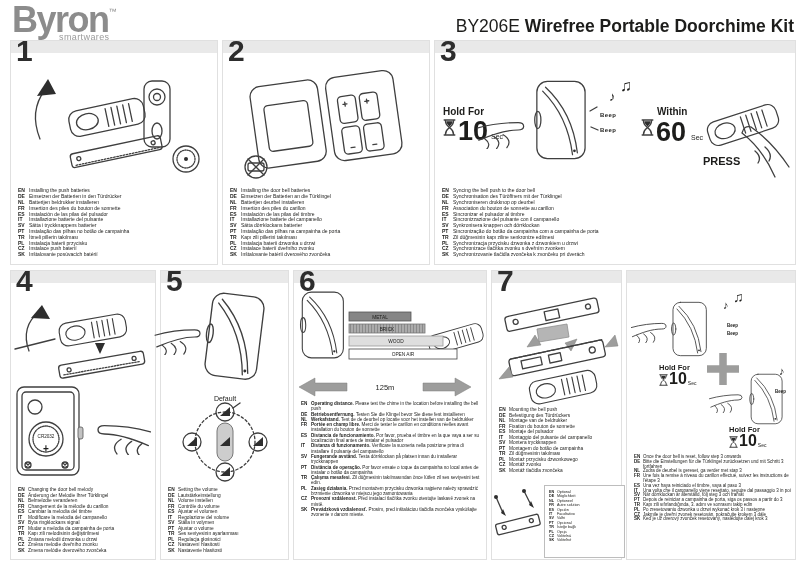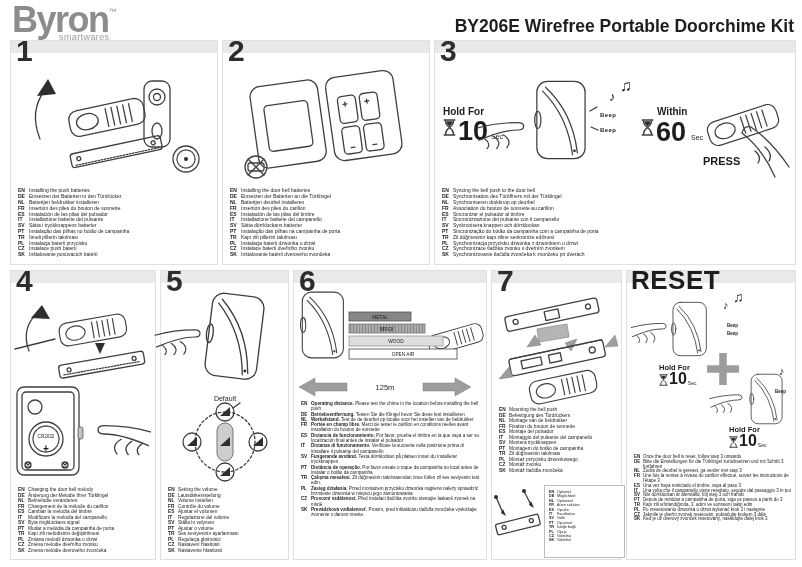--- a/index.html
+++ b/index.html
@@ -4,21 +4,21 @@
 <style>
   html,body{margin:0;padding:0;background:#fff;}
   .page{position:relative;width:802px;height:567px;background:#fff;overflow:hidden;
         font-family:"Liberation Sans",sans-serif;color:#1d1d1b;}
   
   .logo{position:absolute;left:12px;top:2px;line-height:1;}
   .logo-word{font-size:36px;font-weight:bold;color:#8c8c8c;letter-spacing:-1.5px;}
   .logo-tm{font-size:8px;color:#8c8c8c;vertical-align:18px;letter-spacing:0;}
   .logo-sub{font-size:9px;color:#9b9b9b;margin:-5px 0 8px 47px;letter-spacing:.4px;}
   .doc-title{position:absolute;right:8px;top:16px;font-size:17.5px;color:#1d1d1b;font-weight:bold;}
-  .doc-title .model{font-weight:bold;}
+  .doc-title .model{font-weight:normal;}
   
   .panel{position:absolute;border:1px solid #e0e0e0;background:#fff;}
   .band{position:absolute;top:0;left:0;right:0;height:12px;background:#e9e9e9;}
   .pnum{position:absolute;top:-5px;left:5px;font-size:30px;font-weight:bold;color:#2d2d2d;line-height:1;z-index:2;}
   .reset-title{position:absolute;top:-4px;left:4px;font-size:26px;font-weight:bold;color:#1d1d1b;line-height:1;letter-spacing:.5px;z-index:2;}
   
   .langs{position:absolute;left:7px;right:3px;}
   .lrow{display:flex;font-size:5px;line-height:5.8px;color:#1d1d1b;}
   .lcode{font-weight:bold;width:11px;flex:none;}
   .ltext{flex:1;}
@@ -779,21 +779,20 @@
           <div class="lrow">
             <span class="lcode">SK</span>
             <span class="ltext"><span>Voliteľné</span></span>
           </div>
         </div>
     </div>
   </div>
 
   <div class="panel" style="left:626px;top:270px;width:168px;height:288px;overflow:hidden;">
     <div class="band"></div>
-    <div class="reset-title">RESET</div>
     <svg class="art" style="left:10px;top:28px;" width="80" height="60" viewBox="0 0 80 60">
       <use href="#chime" x="32" y="2" width="40" height="56"></use>
       <use href="#finger-l" x="-6" y="16" width="42" height="28"></use>
     </svg>
     <span class="lab" style="left:96px;top:28px;font-size:11px;">♪</span>
     <span class="lab" style="left:106px;top:18px;font-size:14px;">♫</span>
     <span class="lab bold" style="left:100px;top:52px;font-size:4.5px;">Beep</span>
     <span class="lab bold" style="left:100px;top:60px;font-size:4.5px;">Beep</span>
     <div class="lab" style="left:32px;top:92px;">
       <div class="bold" style="font-size:7.5px;">Hold For</div>

